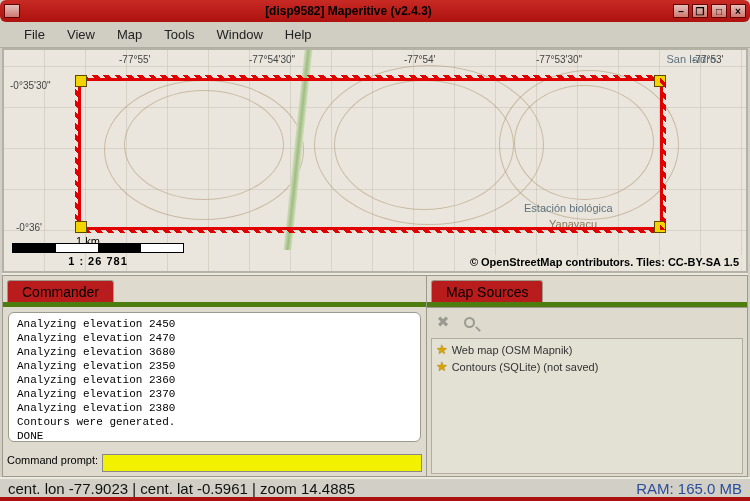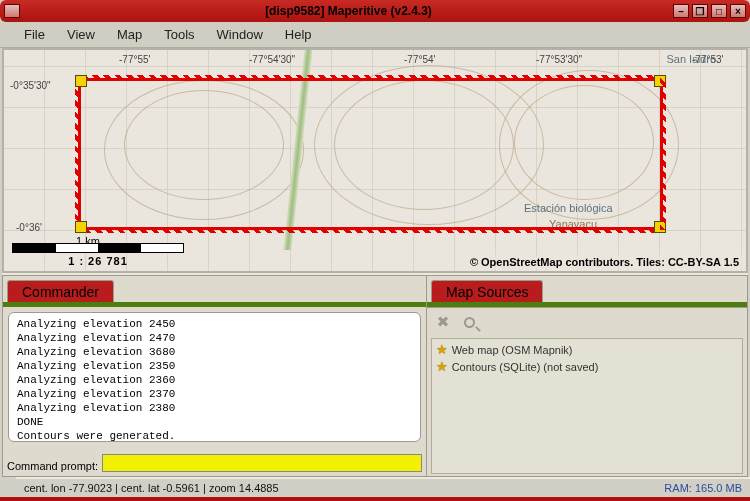--- a/index.html
+++ b/index.html
@@ -163,21 +163,21 @@
     margin:5px 5px 0 5px; background:#fff; border:1px solid #9d998c;
     border-radius:6px; padding:4px 8px;
     font-family:"Courier New", monospace; font-size:11px;
     color:#000; height:130px;
     flex:0 0 auto;
   }
   .log-box div { white-space:pre; line-height:14px; }
 
   .cmd-row {
     margin-top:auto;
-    display:flex; align-items:flex-end;
+    display:flex; align-items:flex-start;
     padding:4px; gap:4px;
   }
   .cmd-label { font-size:11px; }
   .cmd-input {
     flex:1; height:18px; background:#f2f200;
     border:1px solid #888; outline:none;
     font-family: monospace; font-size:11px; padding:0 2px;
   }
 
   .right-tools {
@@ -195,21 +195,21 @@
     padding:2px 4px; font-size:11px;
   }
   .source-item { display:flex; align-items:center; gap:4px; padding:1px 0; color:#333;}
   .star { color:#d9a300; font-size:13px; text-shadow:0 0 1px #7a5a00;}
 
   
   .statusbar {
     height:20px; display:flex; align-items:center;
     justify-content:space-between;
     padding:0 8px; border-top:2px solid #ece9df;
-    font-size:11px; color:#111;margin-left:16px;
+    font-size:15px; color:#111;
   }
   .status-right { color:#2a4d9c; }
 </style>
 </head>
 <body>
 
 <div class="titlebar">
   <div class="titlebar-left"></div>
   <div class="titlebar-title">[disp9582] Maperitive (v2.4.3)</div>
   <div class="titlebar-btns">
@@ -284,22 +284,22 @@
     </div>
     <div class="panel-body">
       <div class="log-box">
         <div>Analyzing elevation 2450</div>
         <div>Analyzing elevation 2470</div>
         <div>Analyzing elevation 3680</div>
         <div>Analyzing elevation 2350</div>
         <div>Analyzing elevation 2360</div>
         <div>Analyzing elevation 2370</div>
         <div>Analyzing elevation 2380</div>
+        <div>Contours were generated.</div>
         <div>DONE</div>
-        <div>Contours were generated.</div>
       </div>
       <div class="cmd-row">
         <span class="cmd-label">Command prompt:</span>
         <input class="cmd-input" type="text" value="" style="">
       </div>
     </div>
   </div>
 
   <div class="panel right">
     <div class="tab-row">

